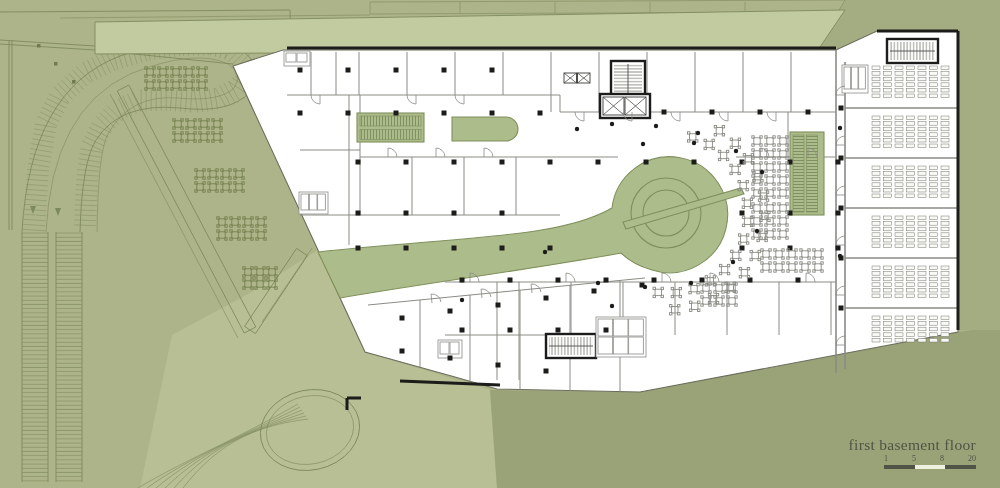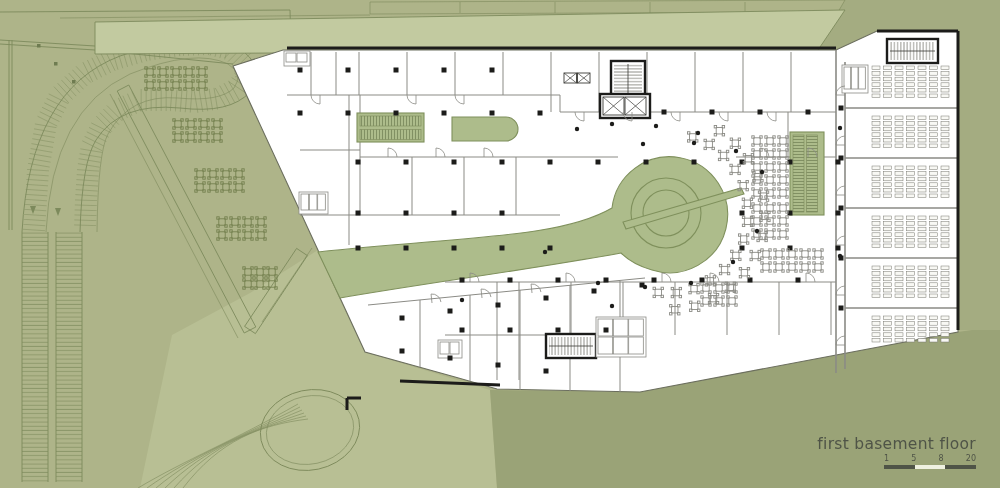--- a/index.html
+++ b/index.html
@@ -23,21 +23,21 @@
   .ink-frame{fill:var(--plan-white);stroke:var(--ink-black);stroke-width:2.4;}
   .green-fill{fill:var(--interior-green);stroke:var(--interior-green-line);stroke-width:1.1;}
   .green-line{stroke:var(--interior-green-line);stroke-width:1.1;fill:none;}
   #cols rect{fill:var(--ink-black);}
   #dots circle{fill:var(--ink-black);}
   #seats rect{fill:#f8f8f4;stroke:#77776f;stroke-width:0.5;}
   .wc rect{fill:var(--plan-white);stroke:var(--wall-gray);stroke-width:0.8;}
   .elev-cell{fill:var(--plan-white);stroke:#3a3a36;stroke-width:0.9;}
   .elev-x{stroke:#3a3a36;stroke-width:0.7;}
   
-  .titleblock{position:absolute;right:24px;top:436px;text-align:left;color:var(--text-color);}
+  .titleblock{position:absolute;right:24px;top:436px;text-align:left;color:var(--text-color);font-family:Liberation Serif, serif;}
   .drawing-title{font-size:15.5px;letter-spacing:0.3px;line-height:1.1;}
   .scalebar{width:92px;margin-left:auto;margin-top:2px;}
   .ticks{display:flex;justify-content:space-between;font-size:8px;line-height:1;
          padding-bottom:2px;color:var(--text-color);}
   .bar{display:flex;height:3.5px;width:100%;}
   .bar .seg{flex:1;}
   .seg-dark{background:var(--text-color);}
   .seg-light{background:var(--scale-light);}
 </style>
 </head>

